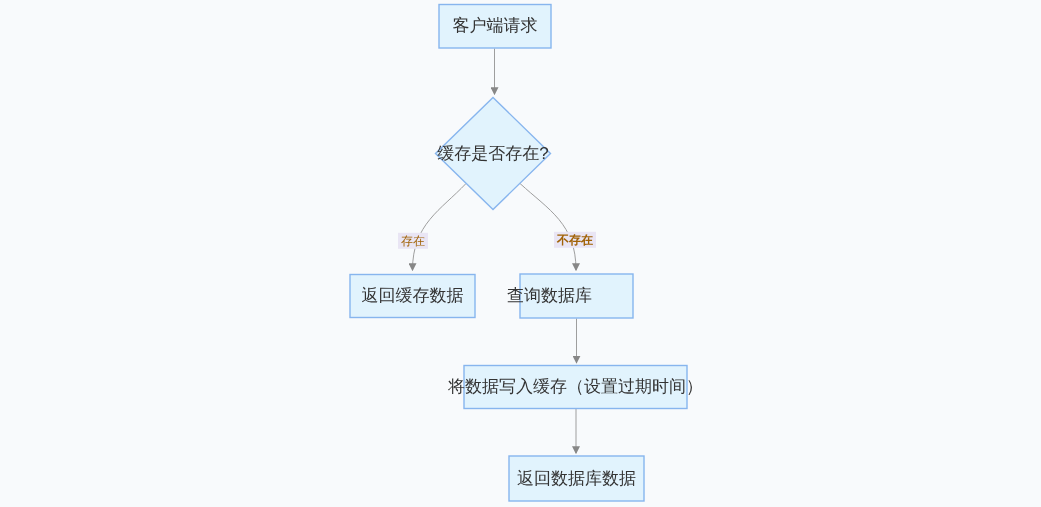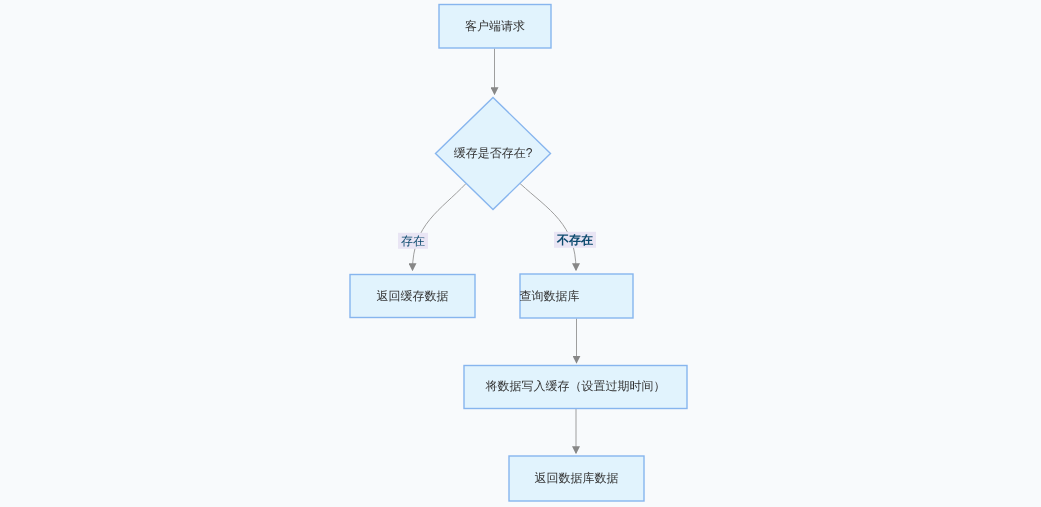--- a/index.html
+++ b/index.html
@@ -35,30 +35,30 @@
     stroke: #87b5ee;
     stroke-width: 1.4px;
   }
   .node-label {
     position: absolute;
     display: flex;
     align-items: center;
     justify-content: center;
     text-align: center;
     color: #333333;
-    font-size: 12px;
+    font-size: 17px;
     line-height: 1.25;
     pointer-events: none;
     white-space: nowrap;
   }
   .edge-label {
     position: absolute;
     transform: translate(-50%, -50%);
     background: #e9e5f4;
-    color: #0c4a6e;
+    color: #a16207;
     font-size: 12px;
     line-height: 1.2;
     padding: 1px 3px;
     white-space: nowrap;
     pointer-events: none;
   }
 </style>
 </head>
 <body>
 

